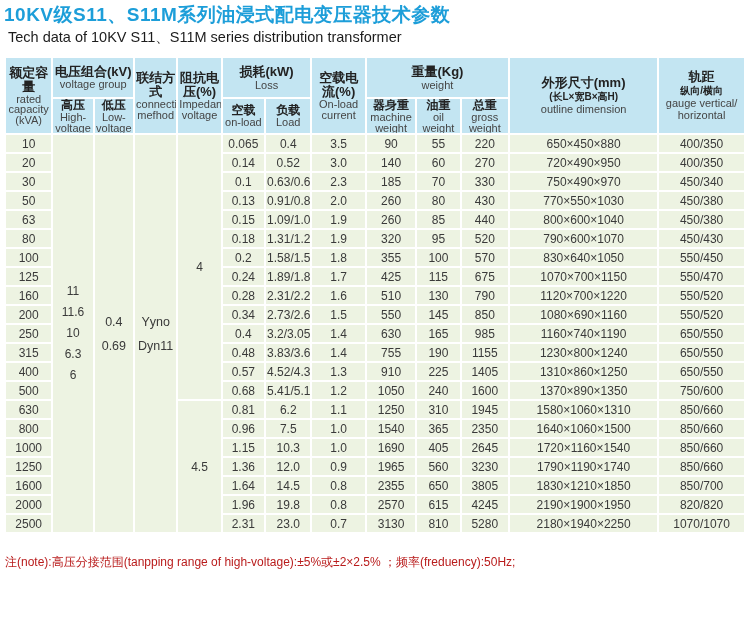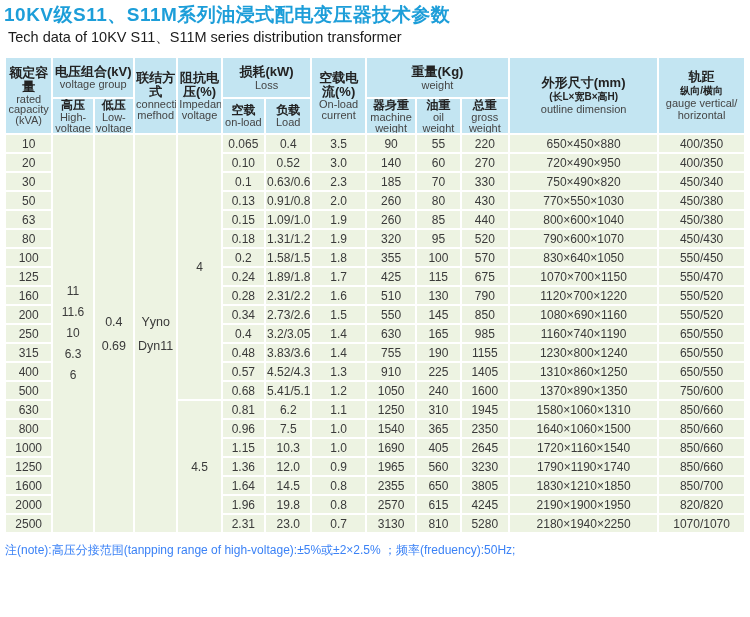--- a/index.html
+++ b/index.html
@@ -38,21 +38,21 @@
   thead tr.tier2 th{height:36px;}
   .cn{font-size:13px;font-weight:bold;color:#222;line-height:14px;}
   .cn2{font-size:10px;font-weight:bold;color:#222;line-height:13px;}
   .cn-sub{font-size:12px;font-weight:bold;color:#222;line-height:13px;}
   .en{font-size:11px;color:#444;line-height:10.5px;}
   .en-md{font-size:11px;color:#444;line-height:12px;}
   td.merged-lines{line-height:21px;}
   td.merged-lines .line{line-height:21px;}
   td.lv-cell .line,td.conn-cell .line{line-height:24px;font-size:12.5px;}
   .footnote{
-    margin:9px 0 0 5px;font-size:12px;color:#3b82f6;line-height:15px;
+    margin:21px 0 0 5px;font-size:12px;color:#b91c1c;line-height:15px;
   }
 </style>
 </head>
 <body>
 
 <div class="page-title">10KV级S11、S11M系列油浸式配电变压器技术参数</div>
 <div class="page-subtitle">Tech data of 10KV S11、S11M series distribution transformer</div>
 
 <table class="tech">
   <colgroup>
@@ -165,38 +165,38 @@
         <td>0.4</td>
         <td>3.5</td>
         <td>90</td>
         <td>55</td>
         <td>220</td>
         <td>650×450×880</td>
         <td>400/350</td>
       </tr>
       <tr>
         <td>20</td>
-        <td>0.10</td>
+        <td>0.14</td>
         <td>0.52</td>
         <td>3.0</td>
         <td>140</td>
         <td>60</td>
         <td>270</td>
         <td>720×490×950</td>
         <td>400/350</td>
       </tr>
       <tr>
         <td>30</td>
         <td>0.1</td>
         <td>0.63/0.6</td>
         <td>2.3</td>
         <td>185</td>
         <td>70</td>
         <td>330</td>
-        <td>750×490×820</td>
+        <td>750×490×970</td>
         <td>450/340</td>
       </tr>
       <tr>
         <td>50</td>
         <td>0.13</td>
         <td>0.91/0.87</td>
         <td>2.0</td>
         <td>260</td>
         <td>80</td>
         <td>430</td>

